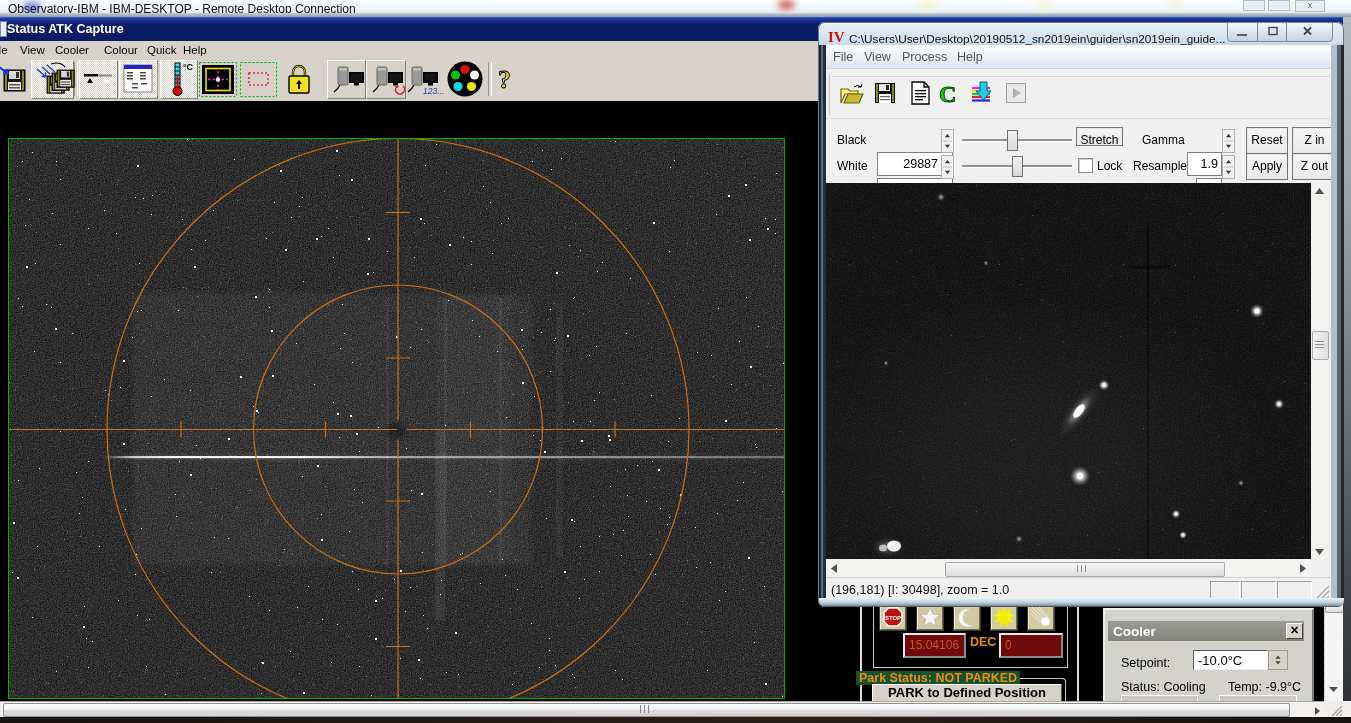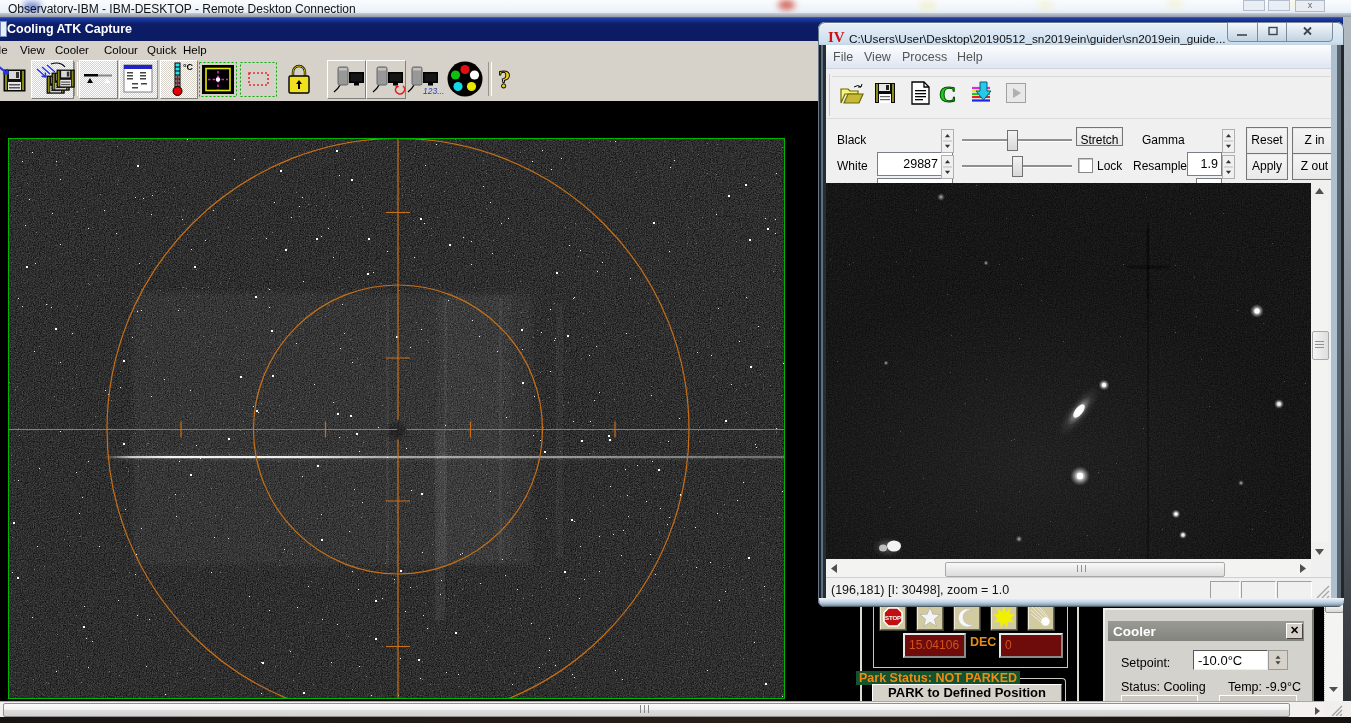--- a/index.html
+++ b/index.html
@@ -37,21 +37,21 @@
 <div class="abs" style="left:1038px;top:1px;width:14px;height:8px;background:#f3efc0;filter:blur(3px);opacity:.6"></div>
 <div class="abs" style="left:1168px;top:0px;width:14px;height:8px;background:#f3efc0;filter:blur(3px);opacity:.6"></div>
 <div class="abs" style="left:1292px;top:0px;width:14px;height:8px;background:#f3efc0;filter:blur(3px);opacity:.6"></div>
 <div class="abs" style="left:1243px;top:0;width:20px;height:9px;border:1px solid #aab4c4;background:#e8edf4;opacity:.85"></div>
 <div class="abs" style="left:1268px;top:0;width:20px;height:9px;border:1px solid #aab4c4;background:#e8edf4;opacity:.85"></div>
 <div class="abs" style="left:1295px;top:0;width:28px;height:10px;border:1px solid #aab4c4;background:#e9edf3;opacity:.9;color:#555;font-size:9px;text-align:center;line-height:9px;">x</div>
 <div class="abs" id="rdptext">Observatory-IBM - IBM-DESKTOP - Remote Desktop Connection</div>
 <div class="abs" style="left:0;top:13px;width:1351px;height:4px;background:linear-gradient(180deg,#c9ced5,#939aa2)"></div>
 <div class="abs" id="navybar"></div>
 <div class="abs" id="navyico"></div>
-<div class="abs" id="navytitle">Cooling ATK Capture</div>
+<div class="abs" id="navytitle">Status ATK Capture</div>
 <div class="abs" id="menubar"></div>
 <div class="abs mitem" style="left:-11px;">File</div>
 <div class="abs mitem" style="left:20px;">View</div>
 <div class="abs mitem" style="left:55px;">Cooler</div>
 <div class="abs mitem" style="left:104px;">Colour</div>
 <div class="abs mitem" style="left:147px;">Quick</div>
 <div class="abs mitem" style="left:183px;">Help</div>
 <div class="abs" id="toolbar"></div>
 <div class="abs" id="client"></div>
 

